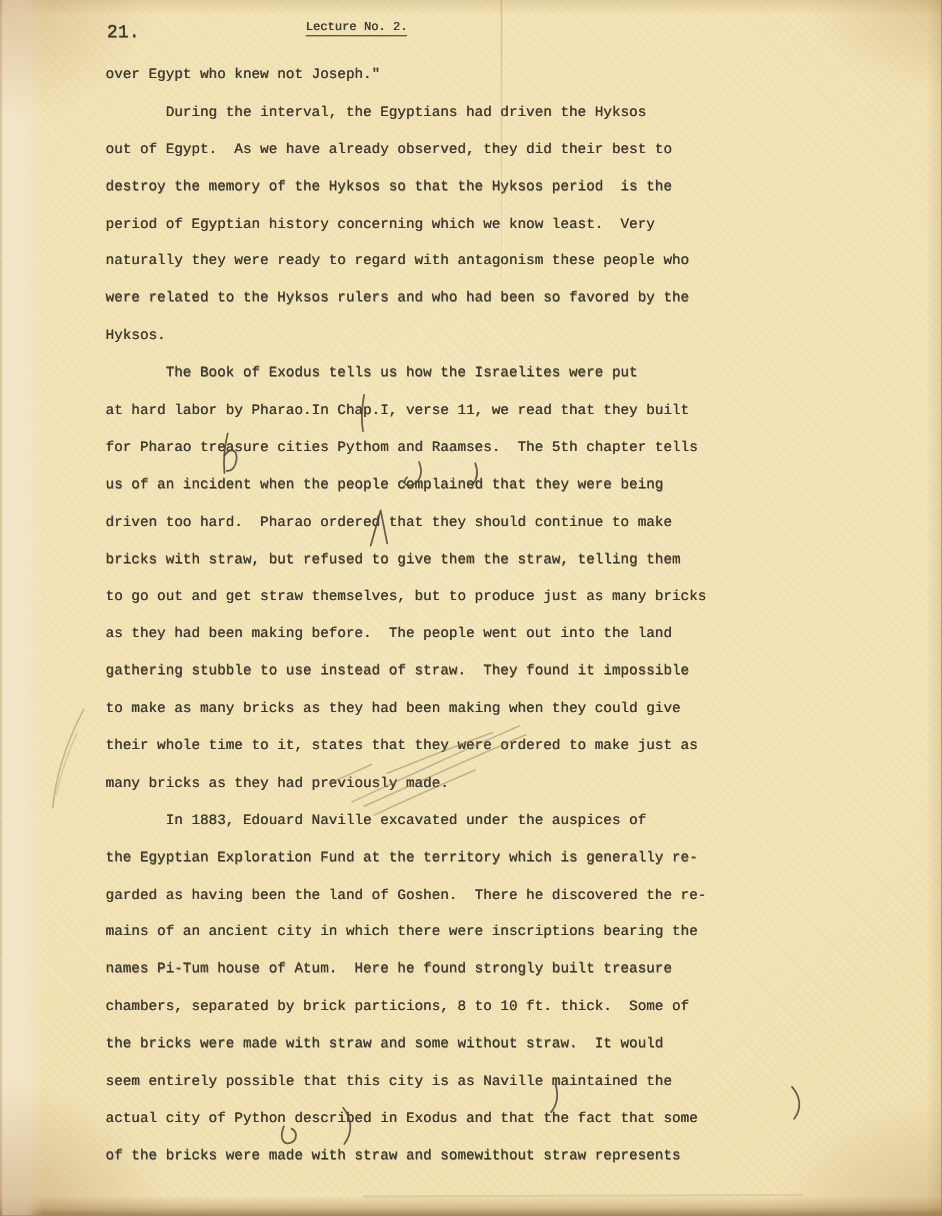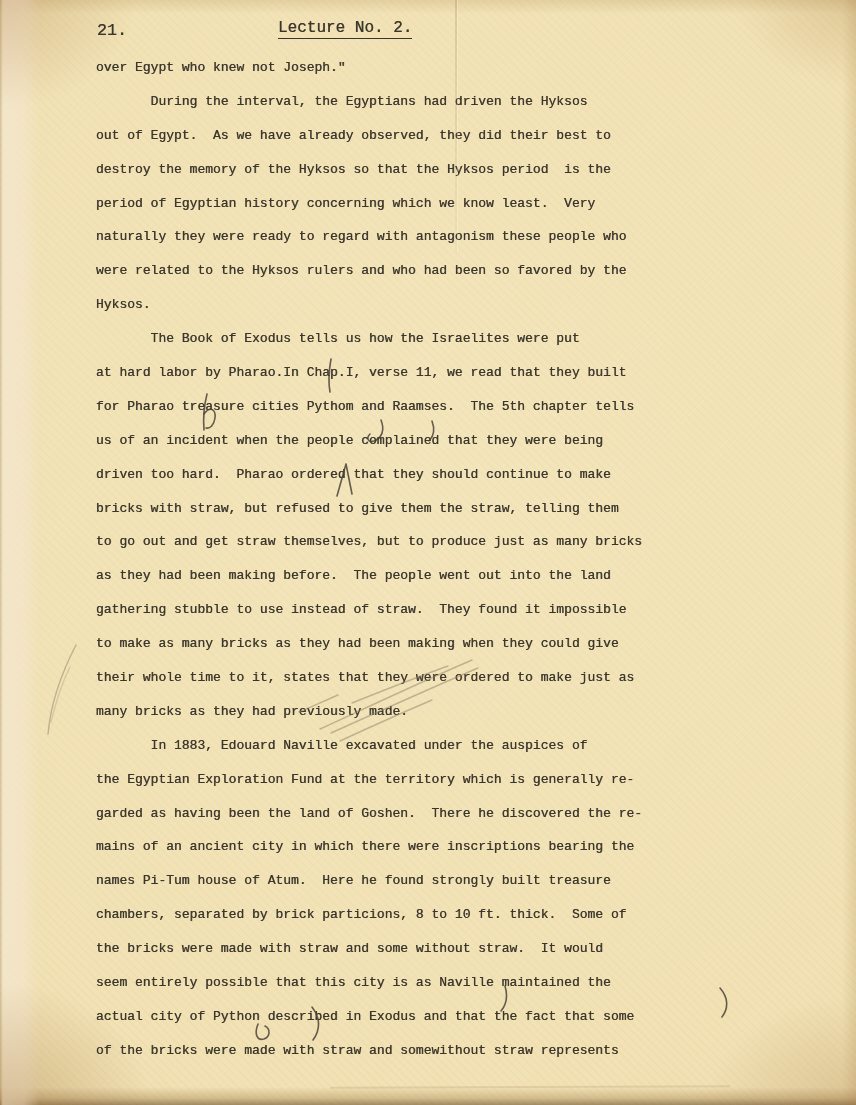--- a/index.html
+++ b/index.html
@@ -33,21 +33,21 @@
   .ink {
     color:#3b362c;
     text-shadow:0.35px 0.35px 0.6px rgba(59,54,44,0.6), -0.2px 0 0.4px rgba(59,54,44,0.3);
   }
   .page-number {
     position:absolute; left:97px; top:21px;
     font-size:16.7px; white-space:pre;
   }
   .doc-title {
     position:absolute; left:278px; top:19px;
-    font-size:16px; white-space:pre;
+    font-size:11px; white-space:pre;
     border-bottom:1.8px solid #3b362c;
     padding-bottom:1px;
   }
   .typed-lines {
     position:absolute; left:96px; top:51px; width:730px;
     font-size:13px; line-height:33.9px;
     white-space:pre;
   }
   .tline { height:33.9px; }
   .fold-line {

